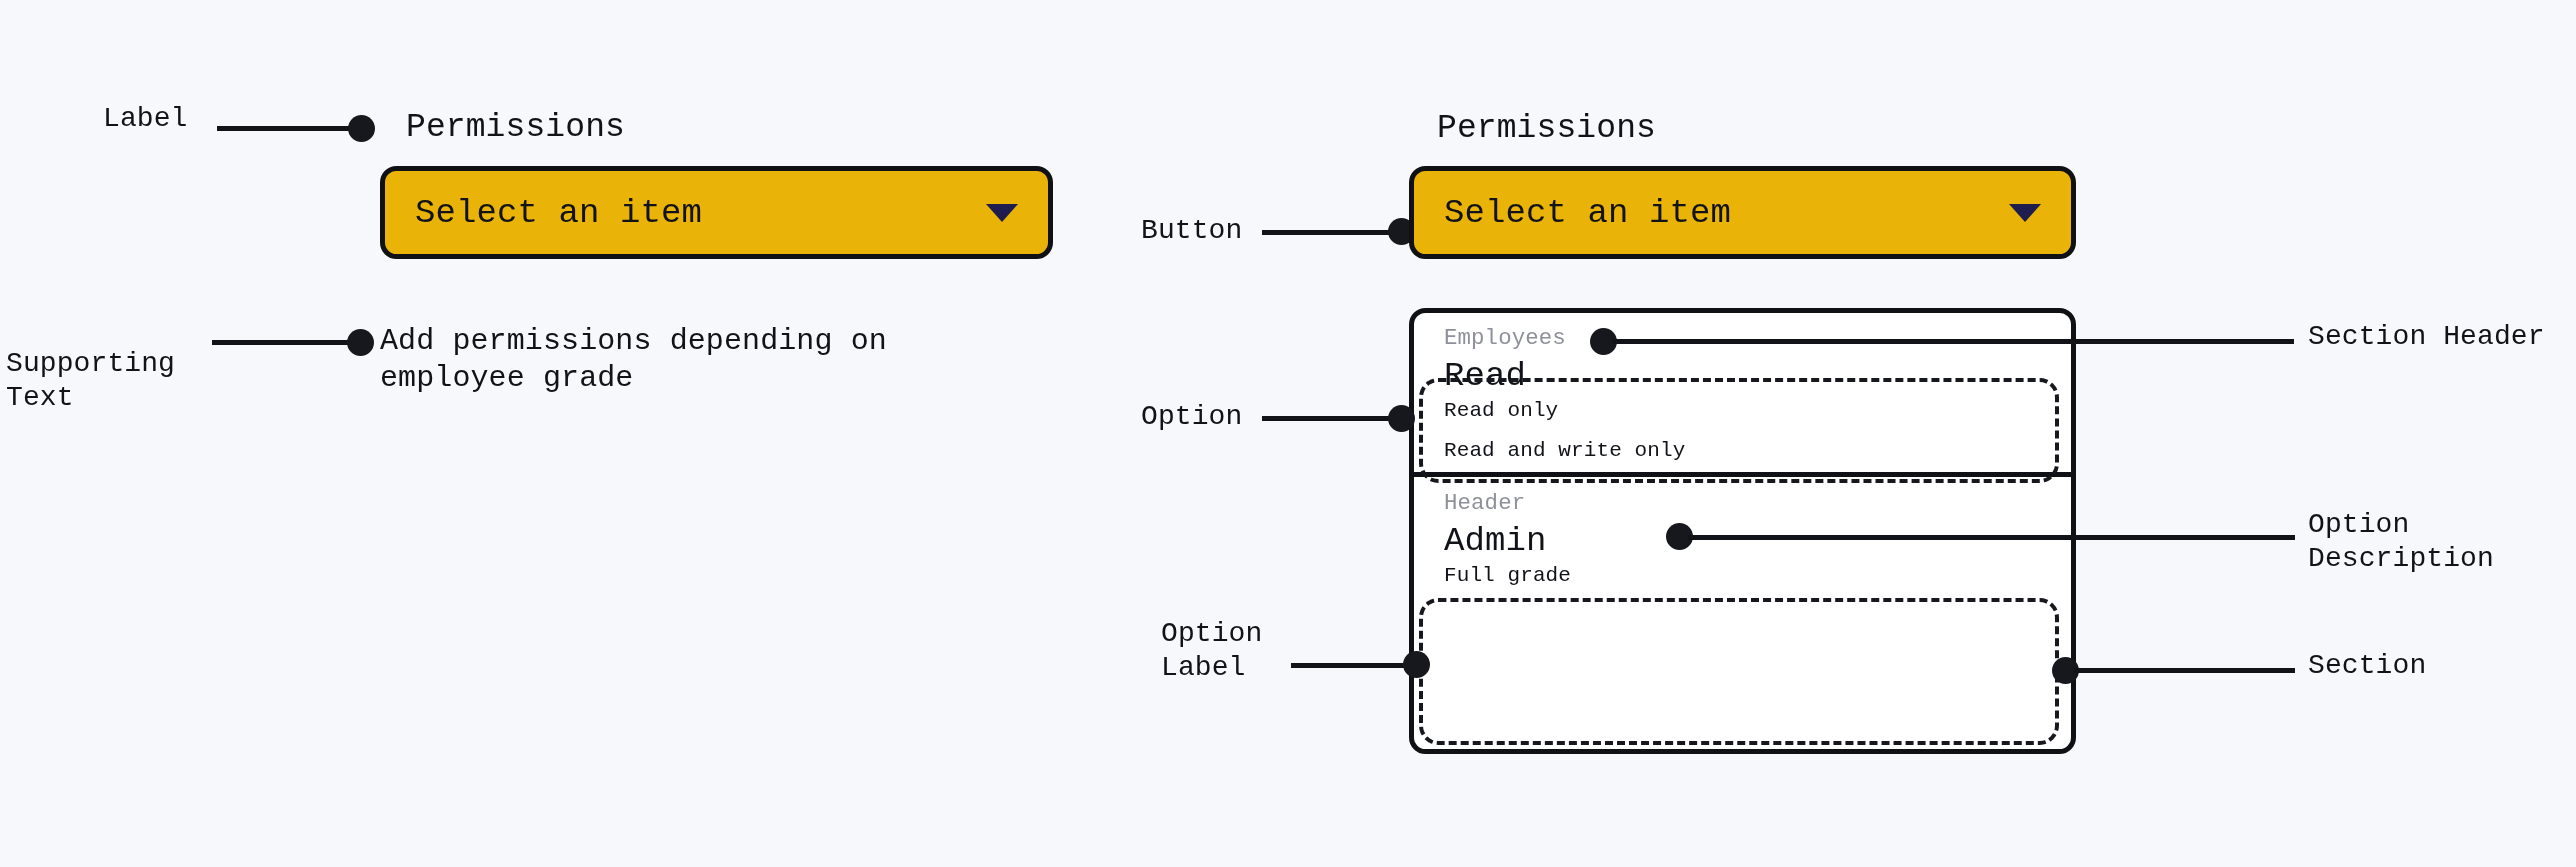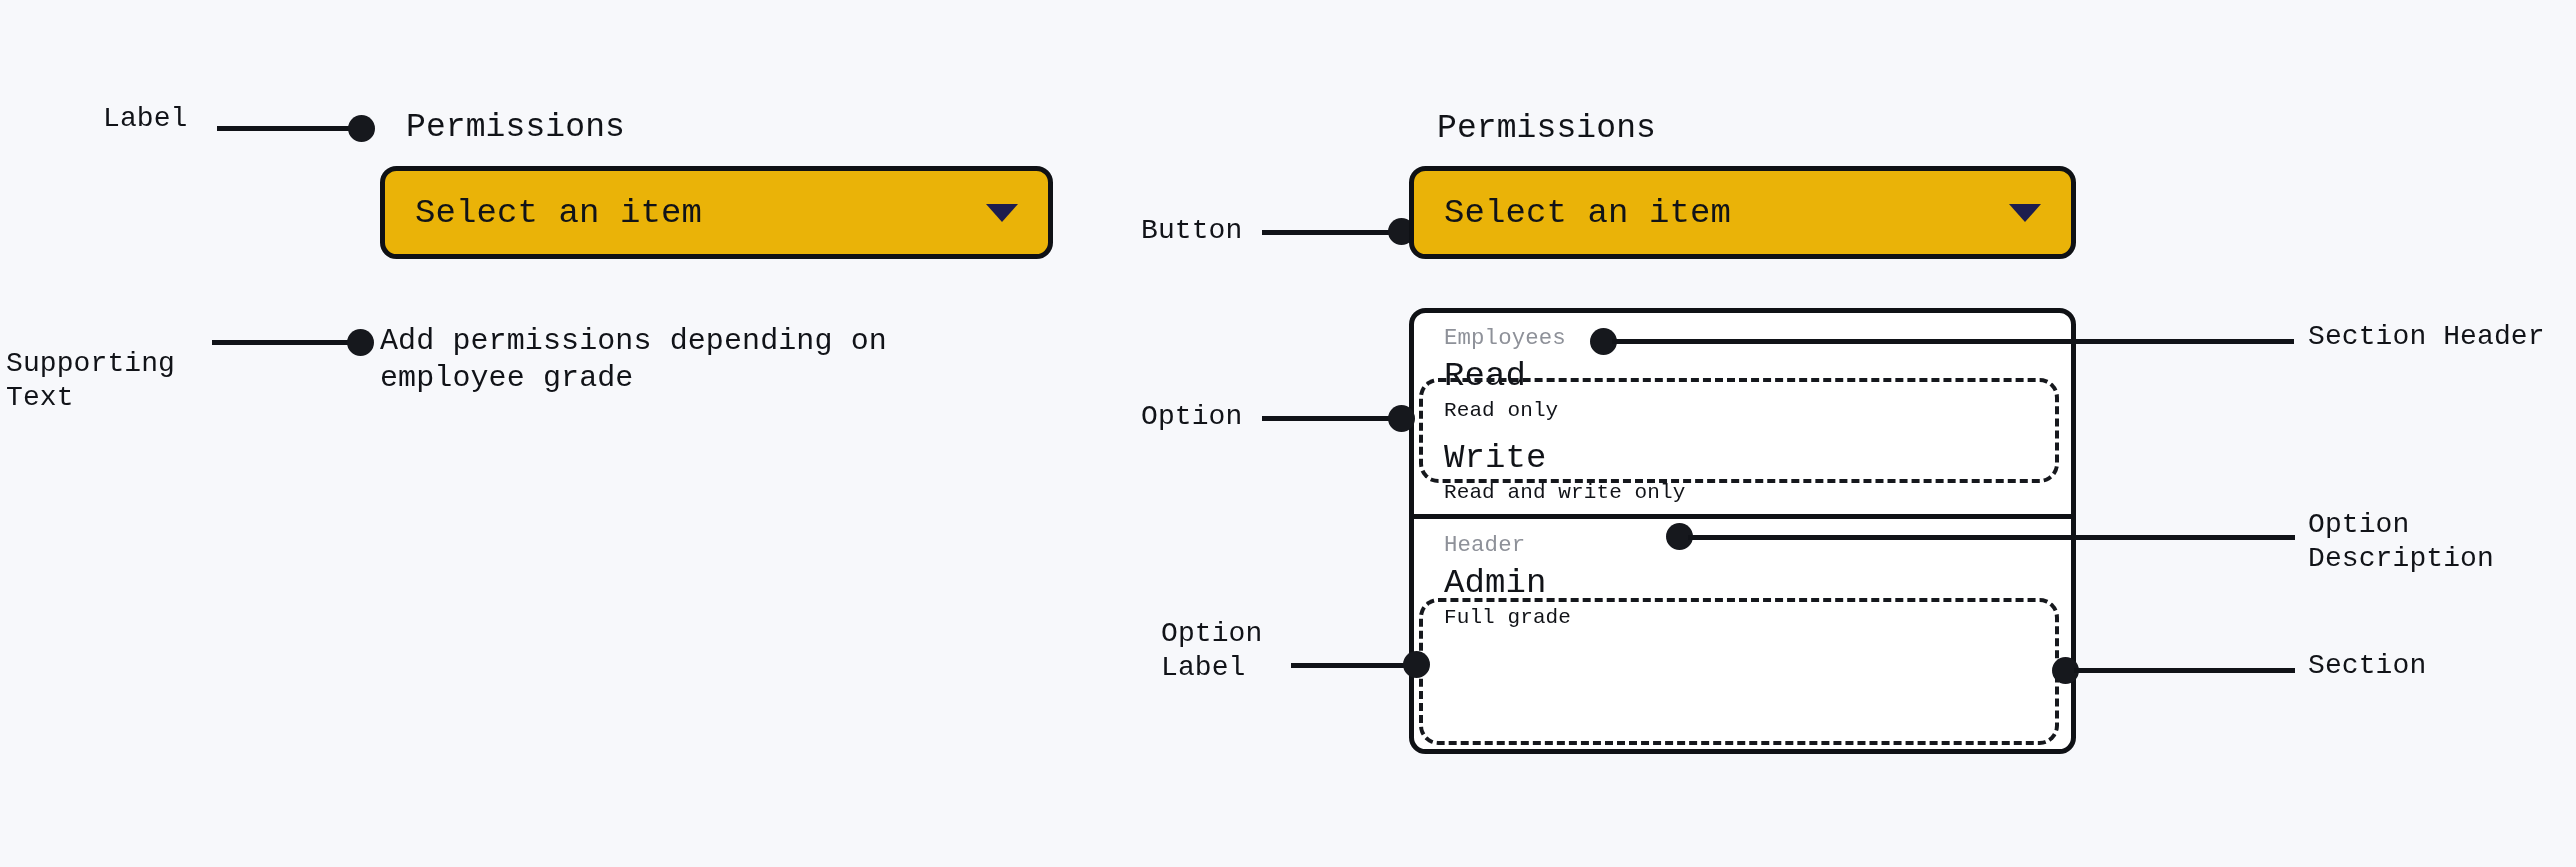--- a/index.html
+++ b/index.html
@@ -162,21 +162,20 @@
 
     <div class="lb-section">
       <div class="lb-section-header">Employees</div>
 
       <div class="lb-option">
         <div class="lb-option-label">Read</div>
         <div class="lb-option-desc">Read only</div>
       </div>
 
       <div class="lb-option" style="padding-top:6px;">
-        <div class="lb-option-label">Write</div>
         <div class="lb-option-desc">Read and write only</div>
       </div>
     </div>
 
     <div class="lb-section">
       <div class="lb-section-header" style="padding-top:12px;">Header</div>
 
       <div class="lb-option">
         <div class="lb-option-label">Admin</div>
         <div class="lb-option-desc">Full grade</div>

